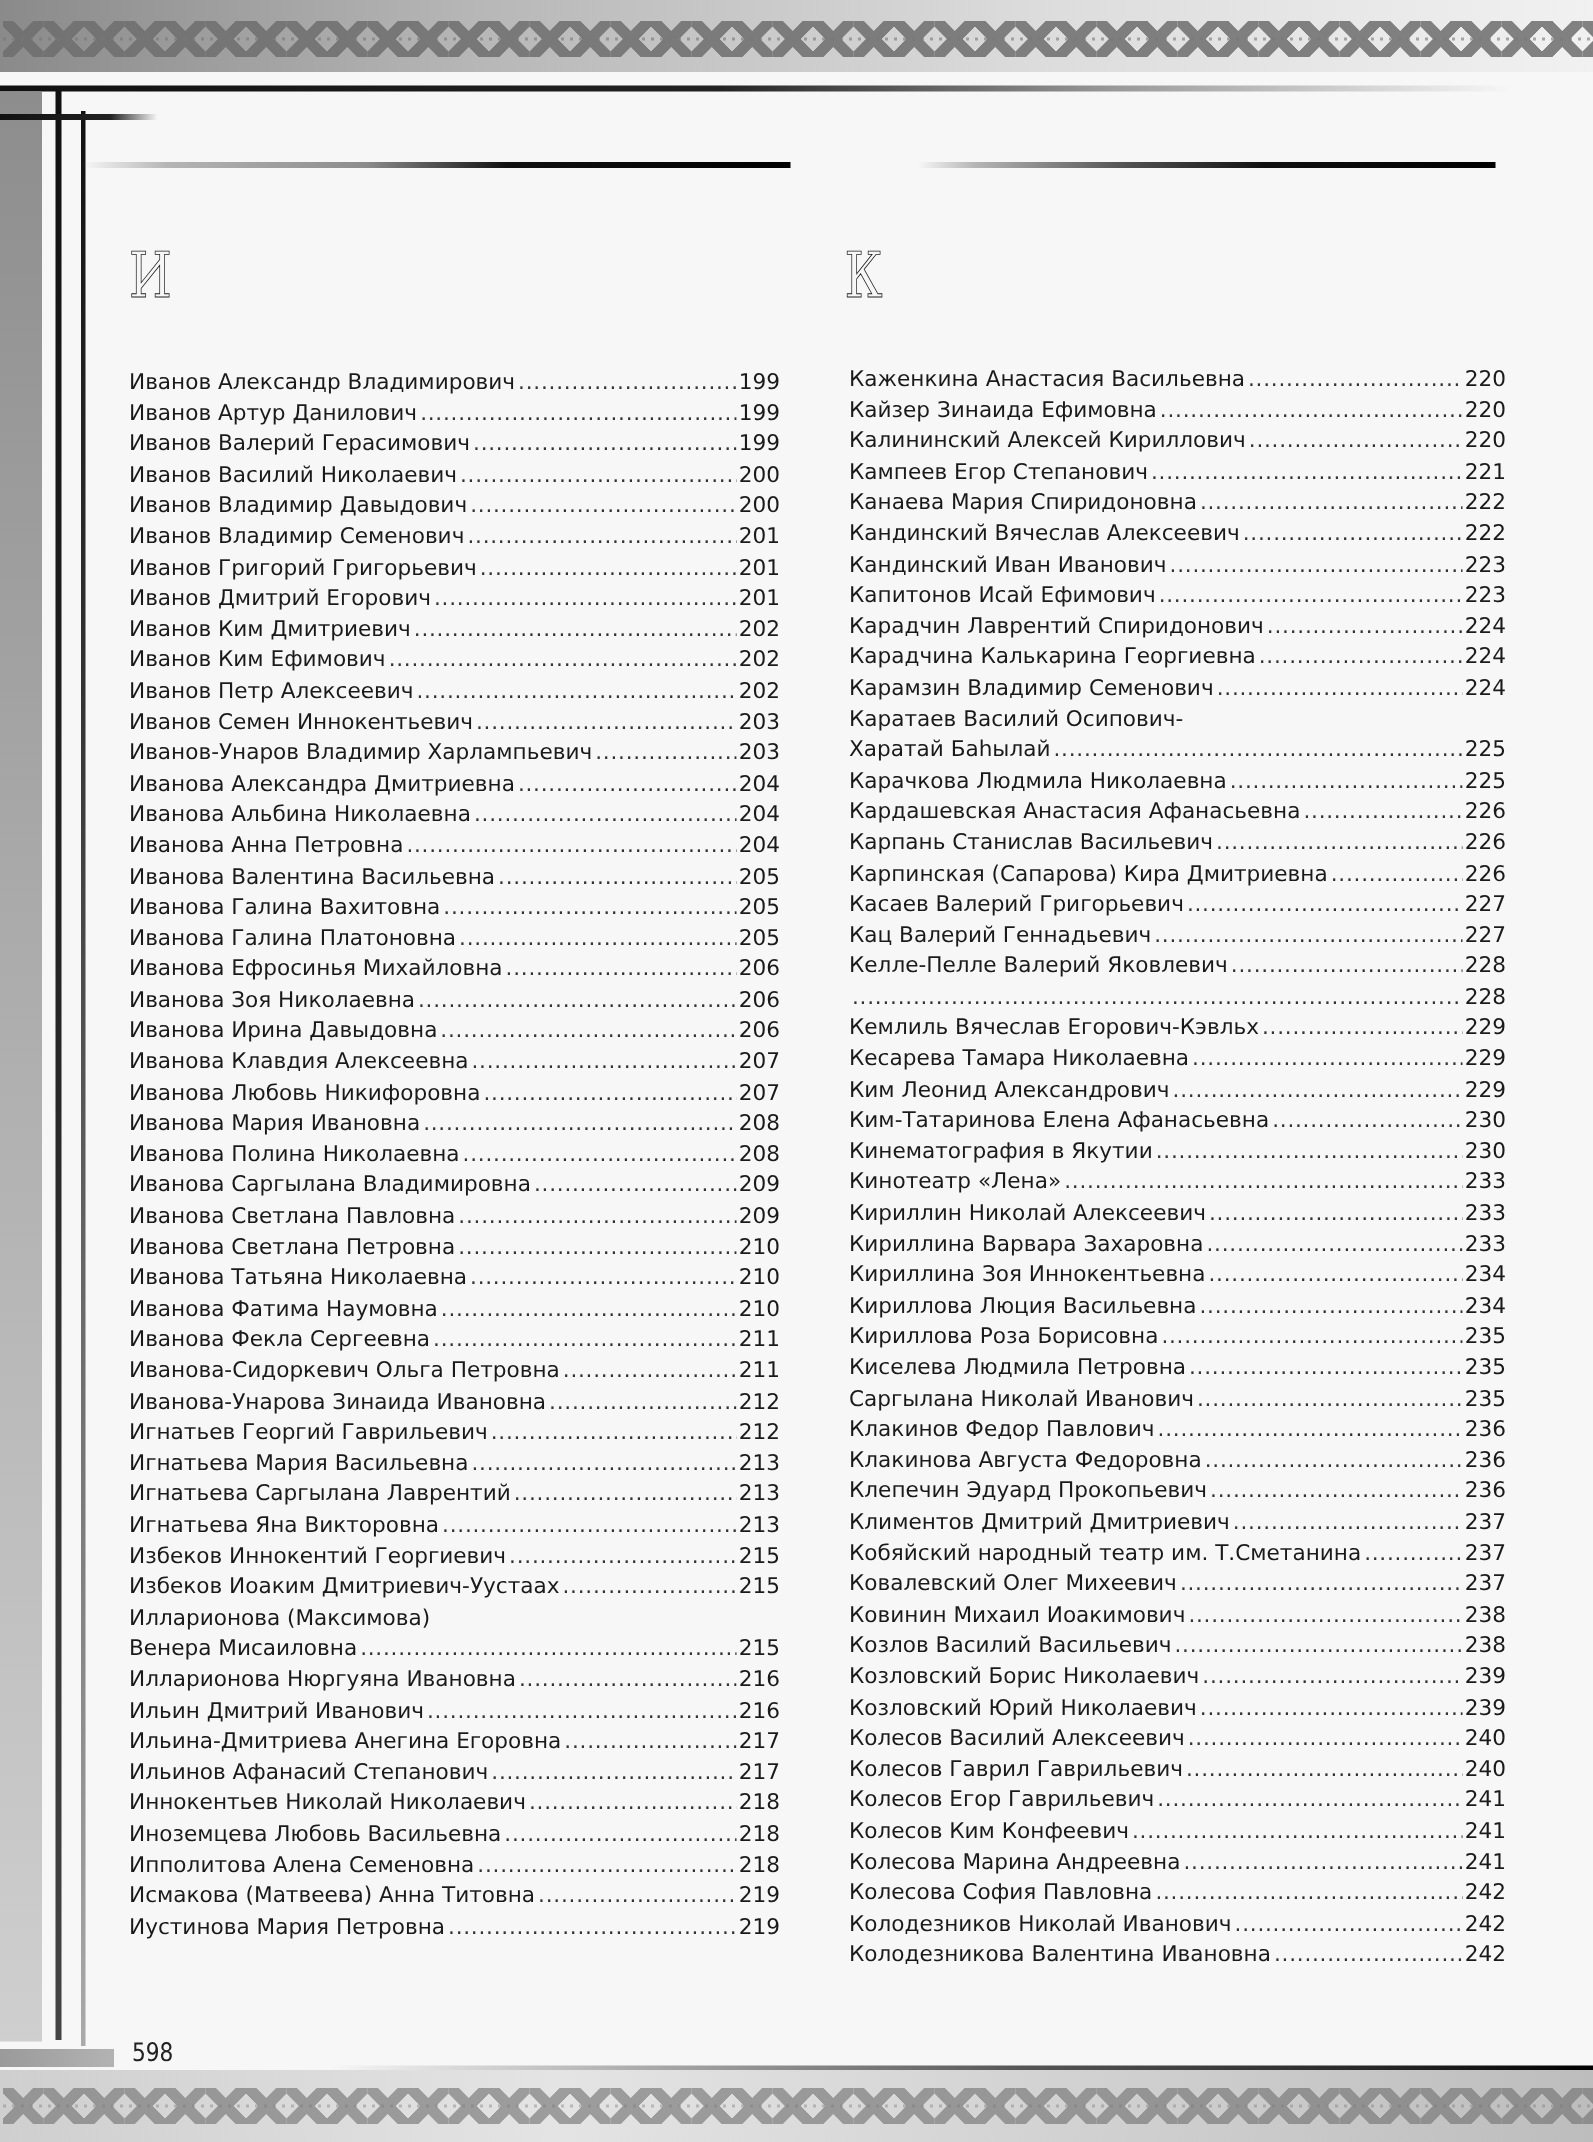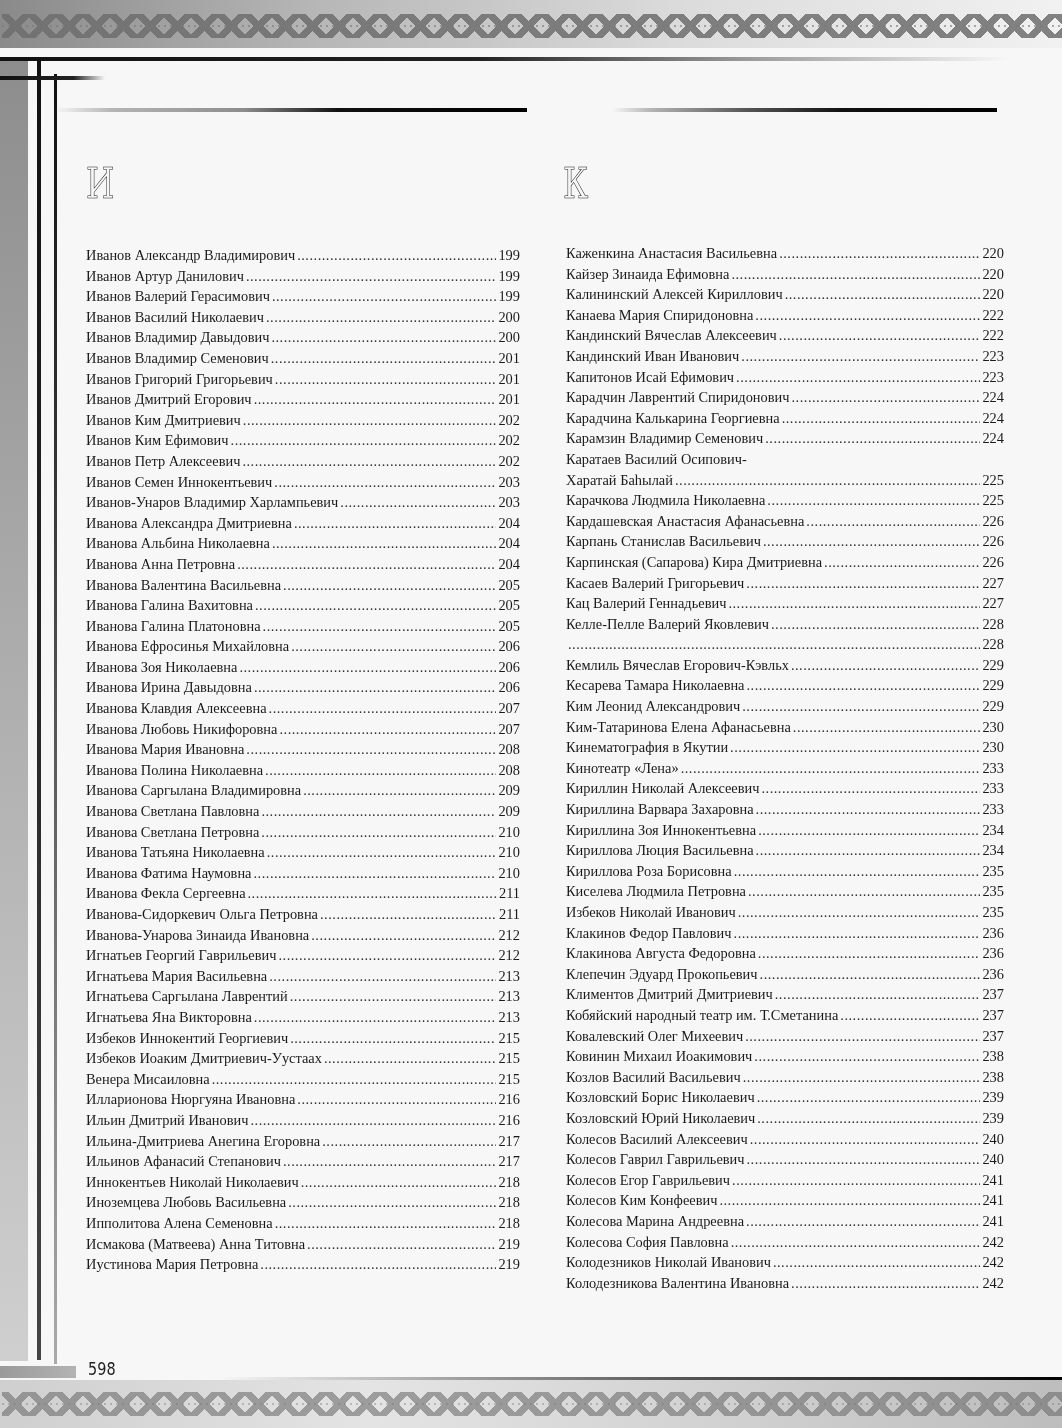--- a/index.html
+++ b/index.html
@@ -63,21 +63,21 @@
     font-family: "DejaVu Serif", serif; font-size: 42px; line-height: 48px;
     color: #222; font-weight: normal;
     -webkit-text-stroke: 0.6px #222; color: #f7f7f7;
     transform: scaleX(0.78); transform-origin: left top;
   }
   .letter.left { left: 86px; }
   .letter.right { left: 563px; }
 
   .index-list {
     position: absolute; list-style: none; margin: 0; padding: 0;
-    font-size: 14.4px; line-height: 20.6px; font-family: Liberation Serif, serif;
+    font-size: 14.4px; line-height: 20.6px;
   }
   .index-list.left { top: 245px; left: 86px; width: 434px; }
   .index-list.right { top: 243px; left: 566px; width: 438px; }
   .entry { display: flex; align-items: baseline; white-space: nowrap; }
   .entry .name { flex: 0 0 auto; }
   .entry .leader {
     flex: 1 1 auto; overflow: hidden; margin: 0 2px; min-width: 10px;
     color: #333;
   }
   .entry .leader::after {
@@ -308,20 +308,25 @@
     <li class="entry">
       <span class="name">Избеков Иннокентий Георгиевич</span>
       <span class="leader"></span>
       <span class="page">215</span>
     </li>
     <li class="entry">
       <span class="name">Избеков Иоаким Дмитриевич-Уустаах</span>
       <span class="leader"></span>
       <span class="page">215</span>
     </li>
+    <li class="entry cont">
+      <span class="name">Илларионова (Максимова)</span>
+      <span class="leader"></span>
+      <span class="page"></span>
+    </li>
     <li class="entry">
       <span class="name">Венера Мисаиловна</span>
       <span class="leader"></span>
       <span class="page">215</span>
     </li>
     <li class="entry">
       <span class="name">Илларионова Нюргуяна Ивановна</span>
       <span class="leader"></span>
       <span class="page">216</span>
     </li>
@@ -376,20 +381,25 @@
       <span class="name">Кайзер Зинаида Ефимовна</span>
       <span class="leader"></span>
       <span class="page">220</span>
     </li>
     <li class="entry">
       <span class="name">Калининский Алексей Кириллович</span>
       <span class="leader"></span>
       <span class="page">220</span>
     </li>
     <li class="entry">
+      <span class="name">Кампеев Егор Степанович</span>
+      <span class="leader"></span>
+      <span class="page">221</span>
+    </li>
+    <li class="entry">
       <span class="name">Канаева Мария Спиридоновна</span>
       <span class="leader"></span>
       <span class="page">222</span>
     </li>
     <li class="entry">
       <span class="name">Кандинский Вячеслав Алексеевич</span>
       <span class="leader"></span>
       <span class="page">222</span>
     </li>
     <li class="entry">
@@ -520,21 +530,21 @@
       <span class="name">Кириллова Роза Борисовна</span>
       <span class="leader"></span>
       <span class="page">235</span>
     </li>
     <li class="entry">
       <span class="name">Киселева Людмила Петровна</span>
       <span class="leader"></span>
       <span class="page">235</span>
     </li>
     <li class="entry">
-      <span class="name">Избеков Николай Иванович</span>
+      <span class="name">Саргылана Николай Иванович</span>
       <span class="leader"></span>
       <span class="page">235</span>
     </li>
     <li class="entry">
       <span class="name">Клакинов Федор Павлович</span>
       <span class="leader"></span>
       <span class="page">236</span>
     </li>
     <li class="entry">
       <span class="name">Клакинова Августа Федоровна</span>

